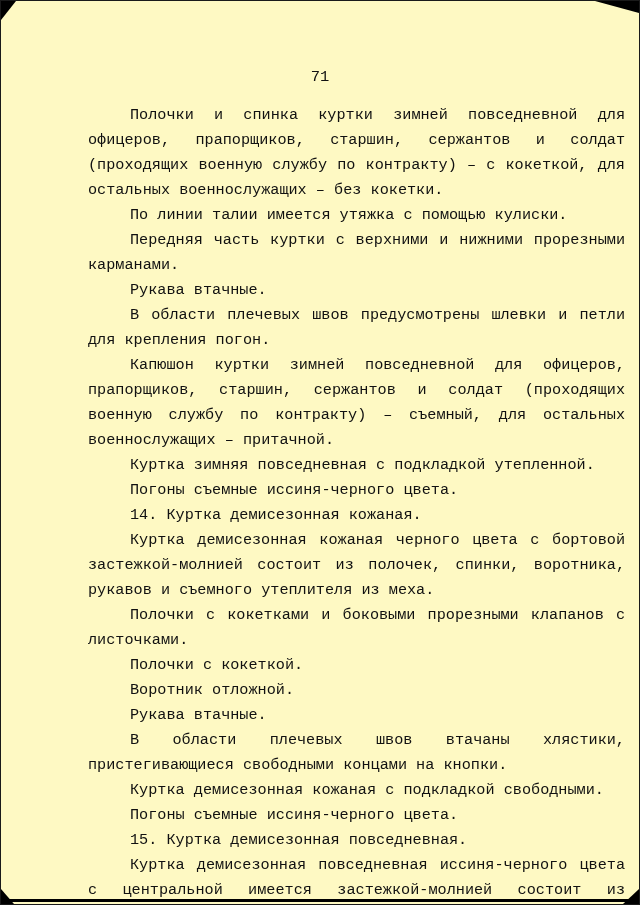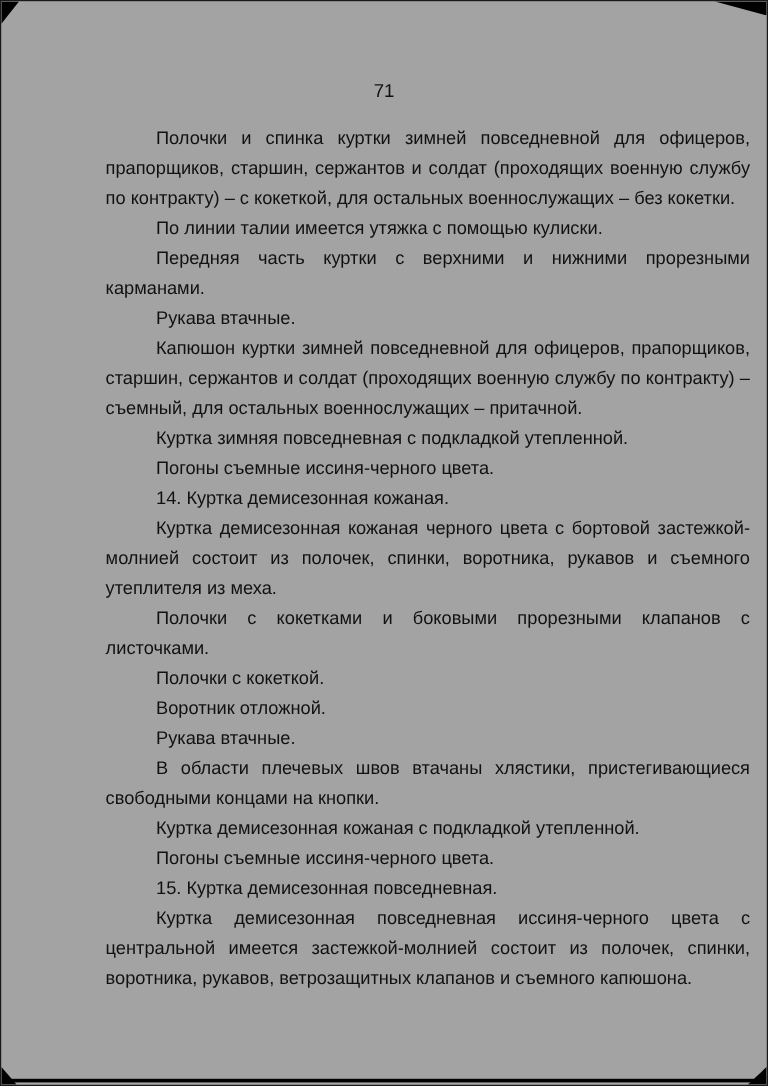--- a/index.html
+++ b/index.html
@@ -5,23 +5,23 @@
   html, body {
     margin: 0;
     padding: 0;
     background: #ffffff;
   }
   .page {
     position: relative;
     width: 638px;
     height: 903px;
     border: 1px solid #1a1a1a;
-    background: #a3a3a3;
+    background: #fef9c3;
     overflow: hidden;
-    font-family: Liberation Sans, sans-serif;
+    font-family: Liberation Mono, monospace;
     color: #111111;
   }
   .page-number {
     margin-top: 66px;
     text-align: center;
     font-size: 15.5px;
     line-height: 20px;
   }
   .body-text {
     margin-top: 16px;
@@ -72,29 +72,30 @@
   <div class="artifact a-bottom-left"></div>
   <div class="artifact a-bottom-right"></div>
 
   <div class="page-number">71</div>
 
   <div class="body-text">
     <p>Полочки и спинка куртки зимней повседневной для офицеров, прапорщиков, старшин, сержантов и солдат (проходящих военную службу по контракту) – с кокеткой, для остальных военнослужащих – без кокетки.</p>
     <p>По линии талии имеется утяжка с помощью кулиски.</p>
     <p>Передняя часть куртки с верхними и нижними прорезными карманами.</p>
     <p>Рукава втачные.</p>
+    <p>В области плечевых швов предусмотрены шлевки и петли для крепления погон.</p>
     <p>Капюшон куртки зимней повседневной для офицеров, прапорщиков, старшин, сержантов и солдат (проходящих военную службу по контракту) – съемный, для остальных военнослужащих – притачной.</p>
     <p>Куртка зимняя повседневная с подкладкой утепленной.</p>
     <p>Погоны съемные иссиня-черного цвета.</p>
     <p>14. Куртка демисезонная кожаная.</p>
     <p>Куртка демисезонная кожаная черного цвета с бортовой застежкой-молнией состоит из полочек, спинки, воротника, рукавов и съемного утеплителя из меха.</p>
     <p>Полочки с кокетками и боковыми прорезными клапанов с листочками.</p>
     <p>Полочки с кокеткой.</p>
     <p>Воротник отложной.</p>
     <p>Рукава втачные.</p>
     <p>В области плечевых швов втачаны хлястики, пристегивающиеся свободными концами на кнопки.</p>
-    <p>Куртка демисезонная кожаная с подкладкой утепленной.</p>
+    <p>Куртка демисезонная кожаная с подкладкой свободными.</p>
     <p>Погоны съемные иссиня-черного цвета.</p>
     <p>15. Куртка демисезонная повседневная.</p>
     <p>Куртка демисезонная повседневная иссиня-черного цвета с центральной имеется застежкой-молнией состоит из полочек, спинки, воротника, рукавов, ветрозащитных клапанов и съемного капюшона.</p>
   </div>
 
 </div>
 
 </body></html>

